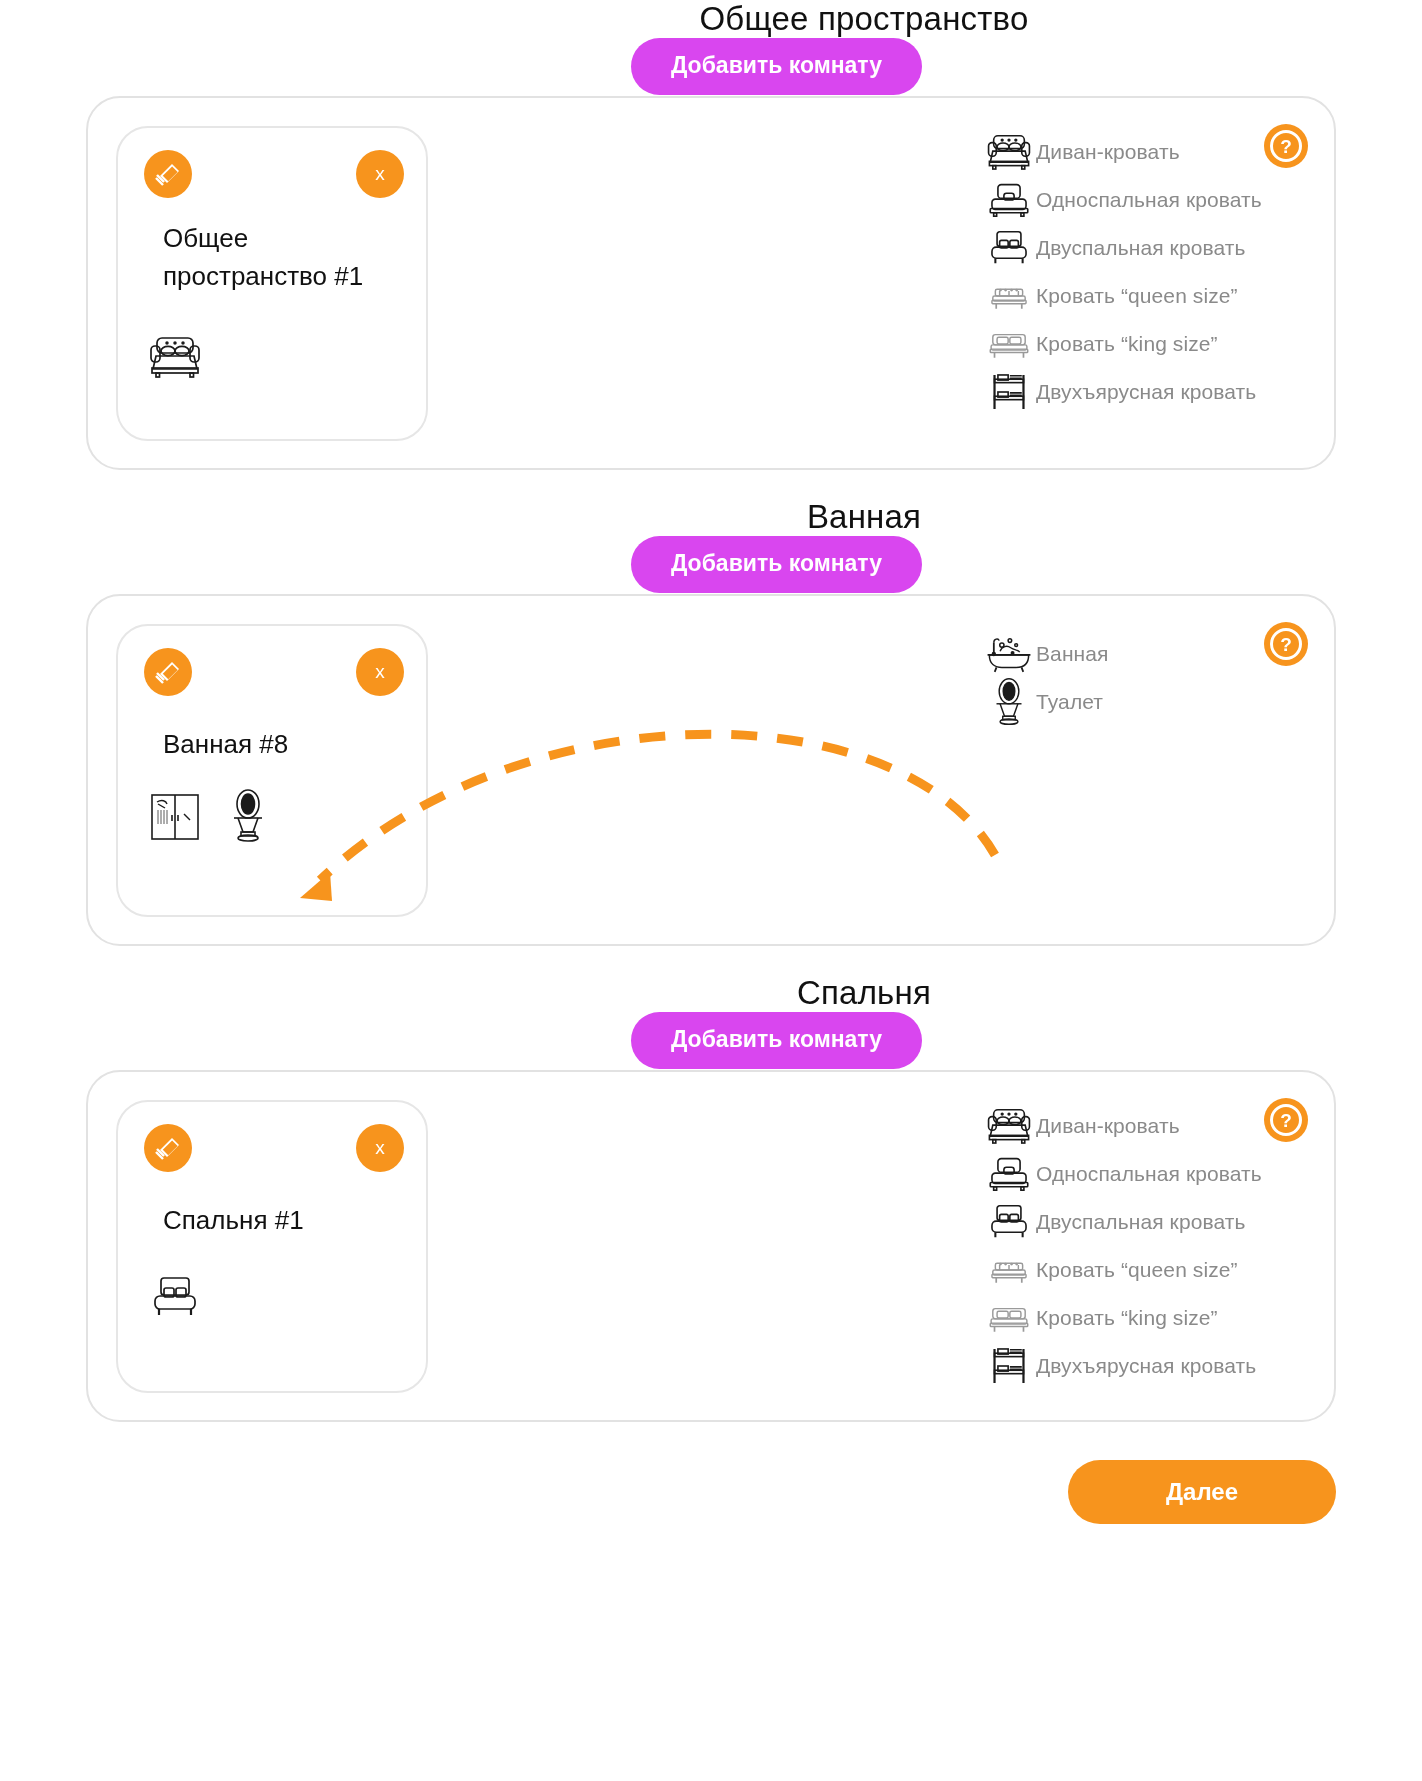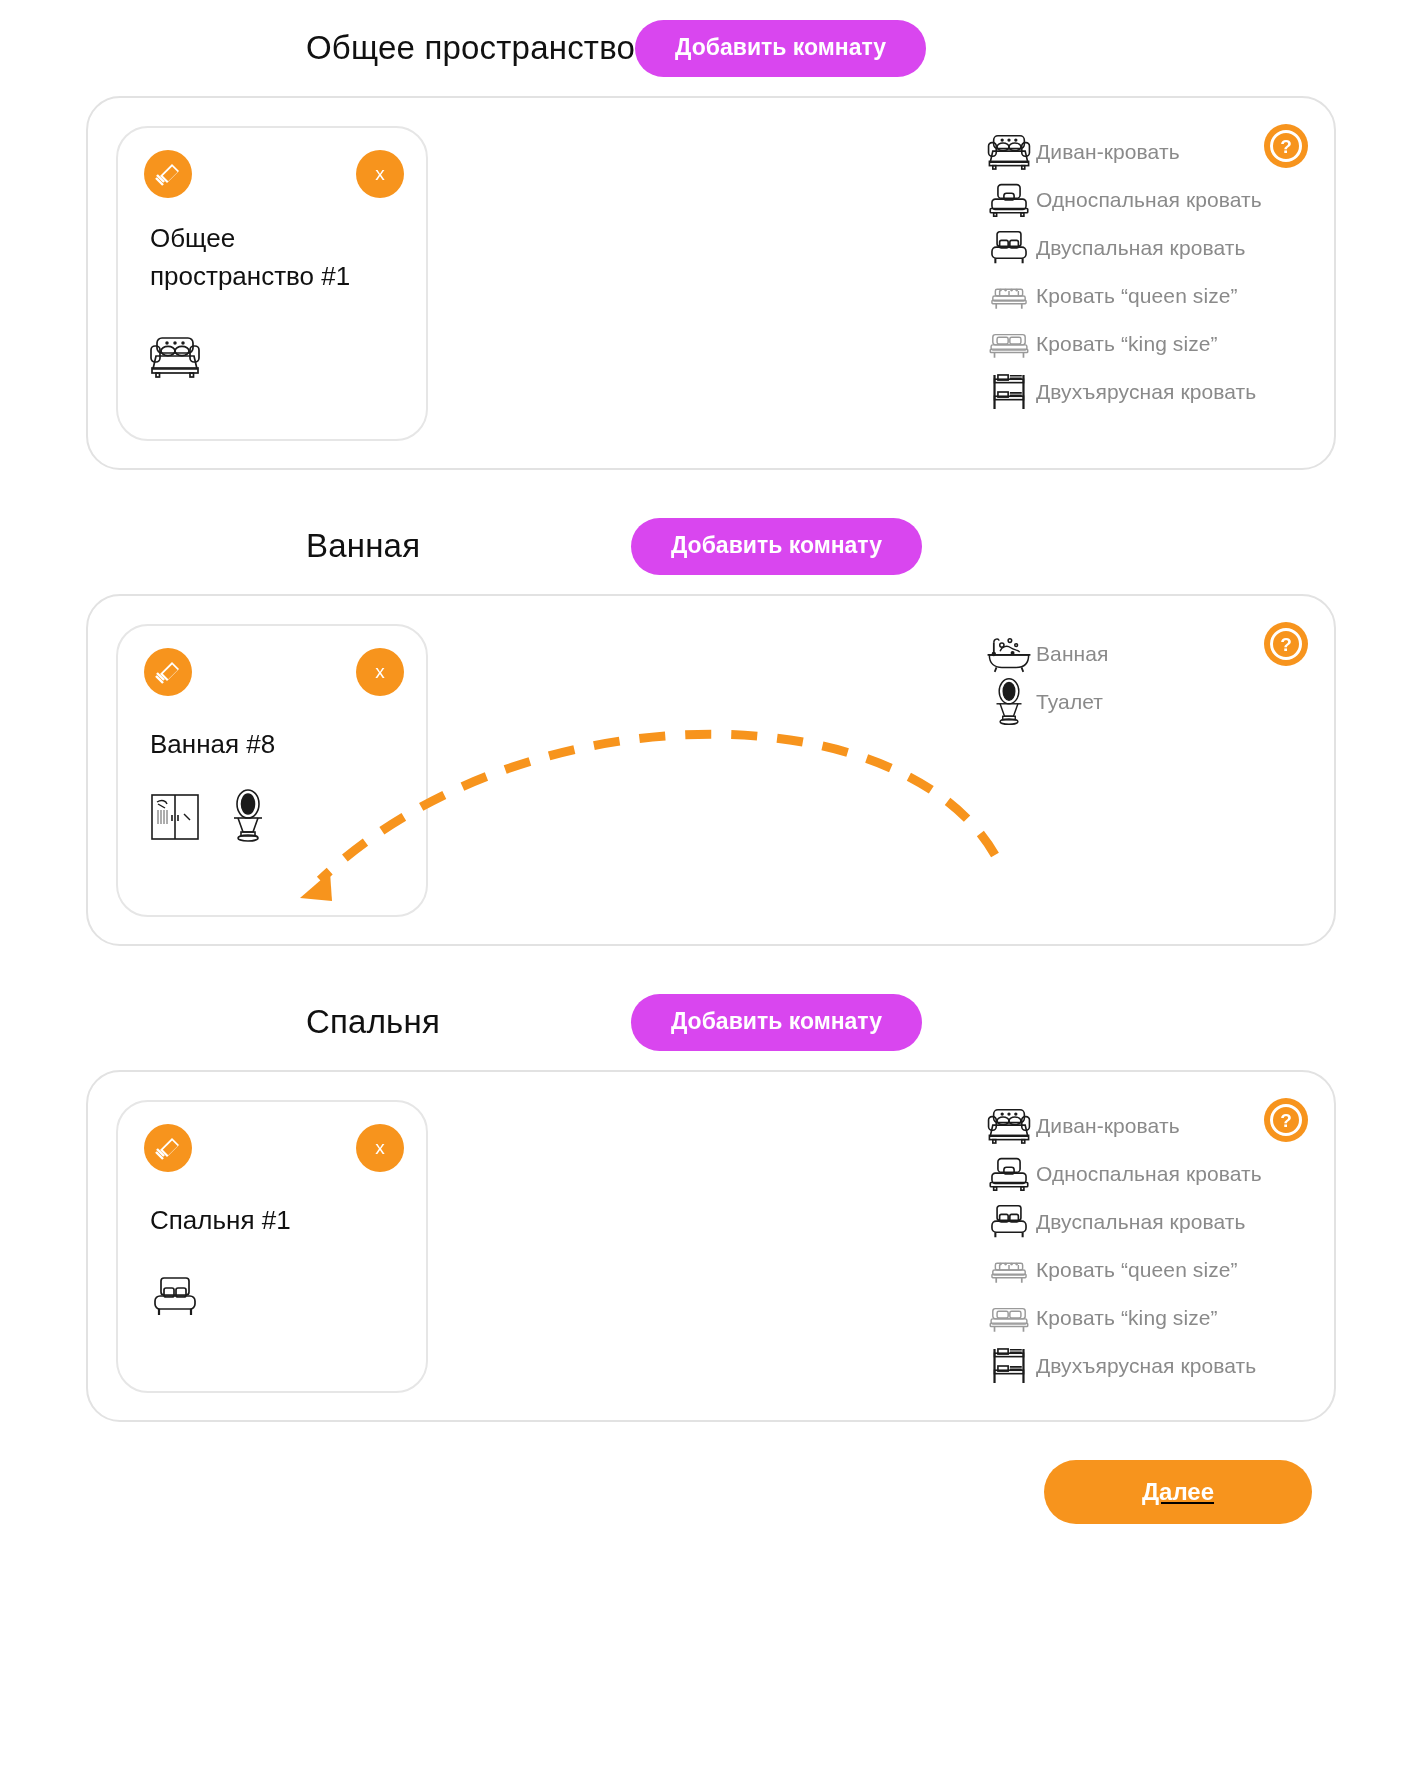--- a/index.html
+++ b/index.html
@@ -19,20 +19,21 @@
     position: relative;
     padding: 0;
   }
 
   
   .section-head {
     display: flex;
     align-items: center;
     height: 96px;
     padding-left: 306px;
+    flex-direction: column;
   }
 
   .section-title {
     font-size: 33px;
     color: #111111;
     letter-spacing: 0.2px;
     white-space: nowrap;
     font-weight: 400;
   }
 
@@ -107,21 +108,21 @@
     display: flex;
     align-items: center;
     justify-content: center;
     cursor: pointer;
     border: none;
     font-family: "Liberation Sans", sans-serif;
   }
 
   .card-title {
     position: absolute;
-    left: 32px;
+    left: 45px;
     top: 92px;
     width: 250px;
     font-size: 26px;
     color: #111111;
     line-height: 1.45;
     font-weight: 400;
   }
 
   .card-title.one-line { top: 100px; }
 
@@ -204,23 +205,22 @@
     width: 1422px;
     height: 1781px;
     pointer-events: none;
     z-index: 5;
   }
 
   
   .footer {
     display: flex;
     justify-content: flex-end;
-    padding-right: 110px;
+    padding-right: 86px;
     padding-top: 38px;
-    text-decoration: underline;
   }
 
   .next-btn {
     background: #f7941d;
     color: #ffffff;
     font-size: 24px;
     font-weight: bold;
     border: none;
     border-radius: 34px;
     width: 268px;

